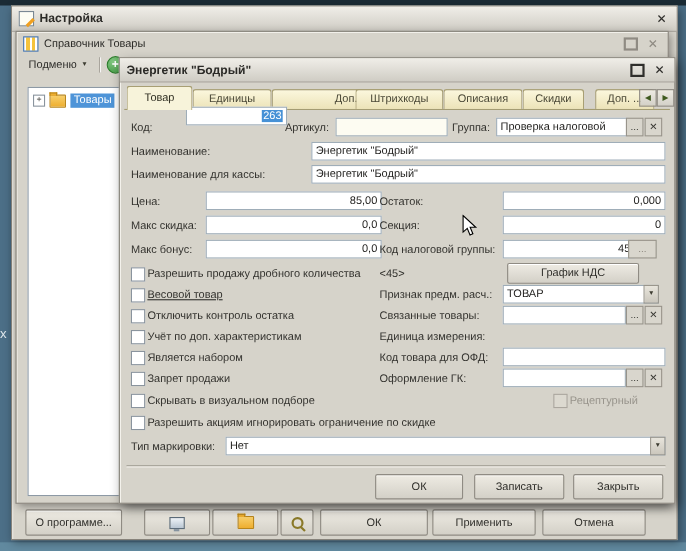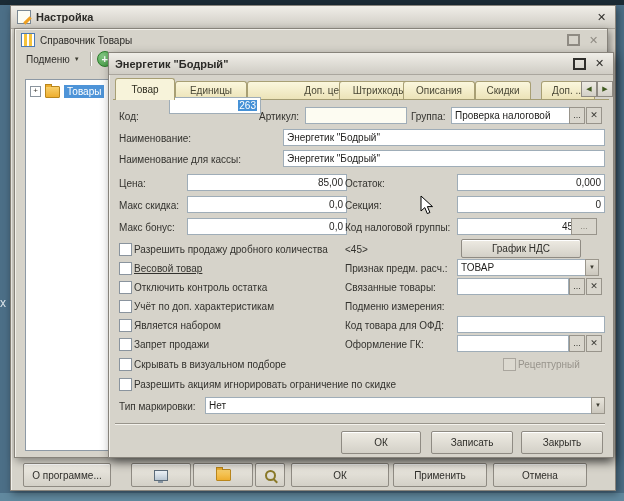--- a/index.html
+++ b/index.html
@@ -151,21 +151,21 @@
       <span class="glyph-btn">
           <span class="box-icon"></span>
         </span>
       <span class="glyph-btn">✕</span>
     </div>
 
     <div class="tabs">
       <div class="tab active" style="left:2px;width:58px;">Товар</div>
       <div class="tab" style="left:62px;width:70px;">Единицы</div>
       <div class="tab" style="left:134px;width:74px;padding-left:43px;">Доп. цены</div>
-      <div class="tab" style="left:226px;width:78px;">Штрихкоды</div>
+      <div class="tab" style="left:210px;width:78px;">Штрихкоды</div>
       <div class="tab" style="left:290px;width:70px;">Описания</div>
       <div class="tab" style="left:362px;width:54px;">Скидки</div>
       <div class="tab" style="left:418px;width:52px;margin-left:10px;">Доп. ...</div>
       <div class="tab-arrow" style="left:468px;">◀</div>
       <div class="tab-arrow" style="left:484px;">▶</div>
     </div>
 
     <span class="lbl" style="left:10px;top:56px;">Код:</span>
     <div class="inp num" style="left:60px;top:44px;width:84px;"><span class="sel">263</span></div>
     <span class="lbl" style="left:150px;top:56px;">Артикул:</span>
@@ -212,21 +212,21 @@
 
     <span class="cb" style="left:10px;top:228px;"></span>
     <span class="lbl" style="left:25px;top:227px;">Отключить контроль остатка</span>
     <span class="lbl" style="left:236px;top:227px;">Связанные товары:</span>
     <div class="inp" style="left:348px;top:225px;width:104px;"></div>
     <div class="dots" style="left:460px;top:225px;">...</div>
     <div class="xbtn" style="left:477px;top:225px;">✕</div>
 
     <span class="cb" style="left:10px;top:247px;"></span>
     <span class="lbl" style="left:25px;top:246px;">Учёт по доп. характеристикам</span>
-    <span class="lbl" style="left:236px;top:246px;">Подменю измерения:</span>
+    <span class="lbl" style="left:236px;top:246px;">Единица измерения:</span>
 
     <span class="cb" style="left:10px;top:266px;"></span>
     <span class="lbl" style="left:25px;top:265px;">Является набором</span>
     <span class="lbl" style="left:236px;top:265px;">Код товара для ОФД:</span>
     <div class="inp" style="left:348px;top:263px;width:140px;"></div>
 
     <span class="cb" style="left:10px;top:285px;"></span>
     <span class="lbl" style="left:25px;top:284px;">Запрет продажи</span>
     <span class="lbl" style="left:236px;top:284px;">Оформление ГК:</span>
     <div class="inp" style="left:348px;top:282px;width:104px;"></div>

